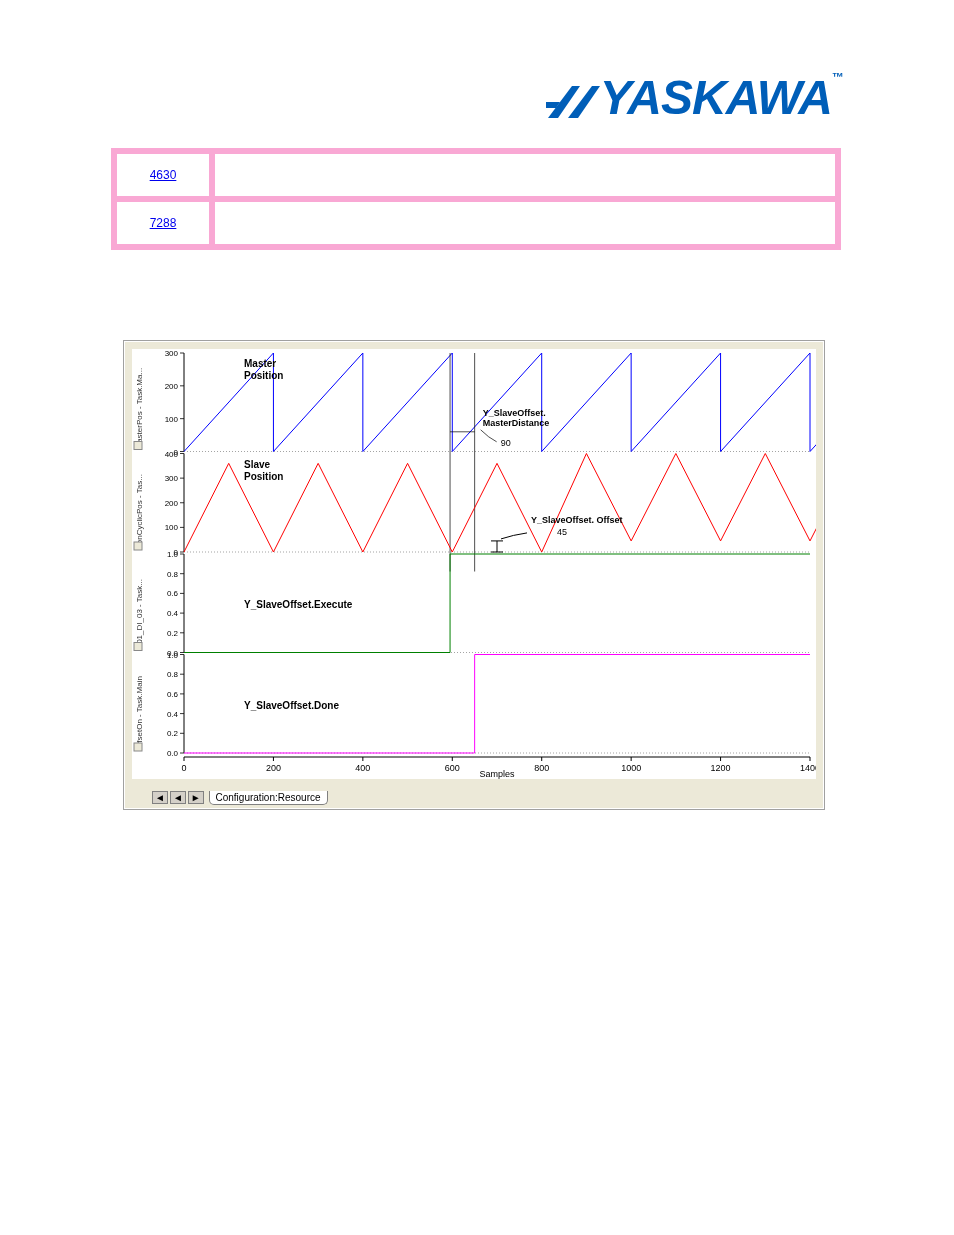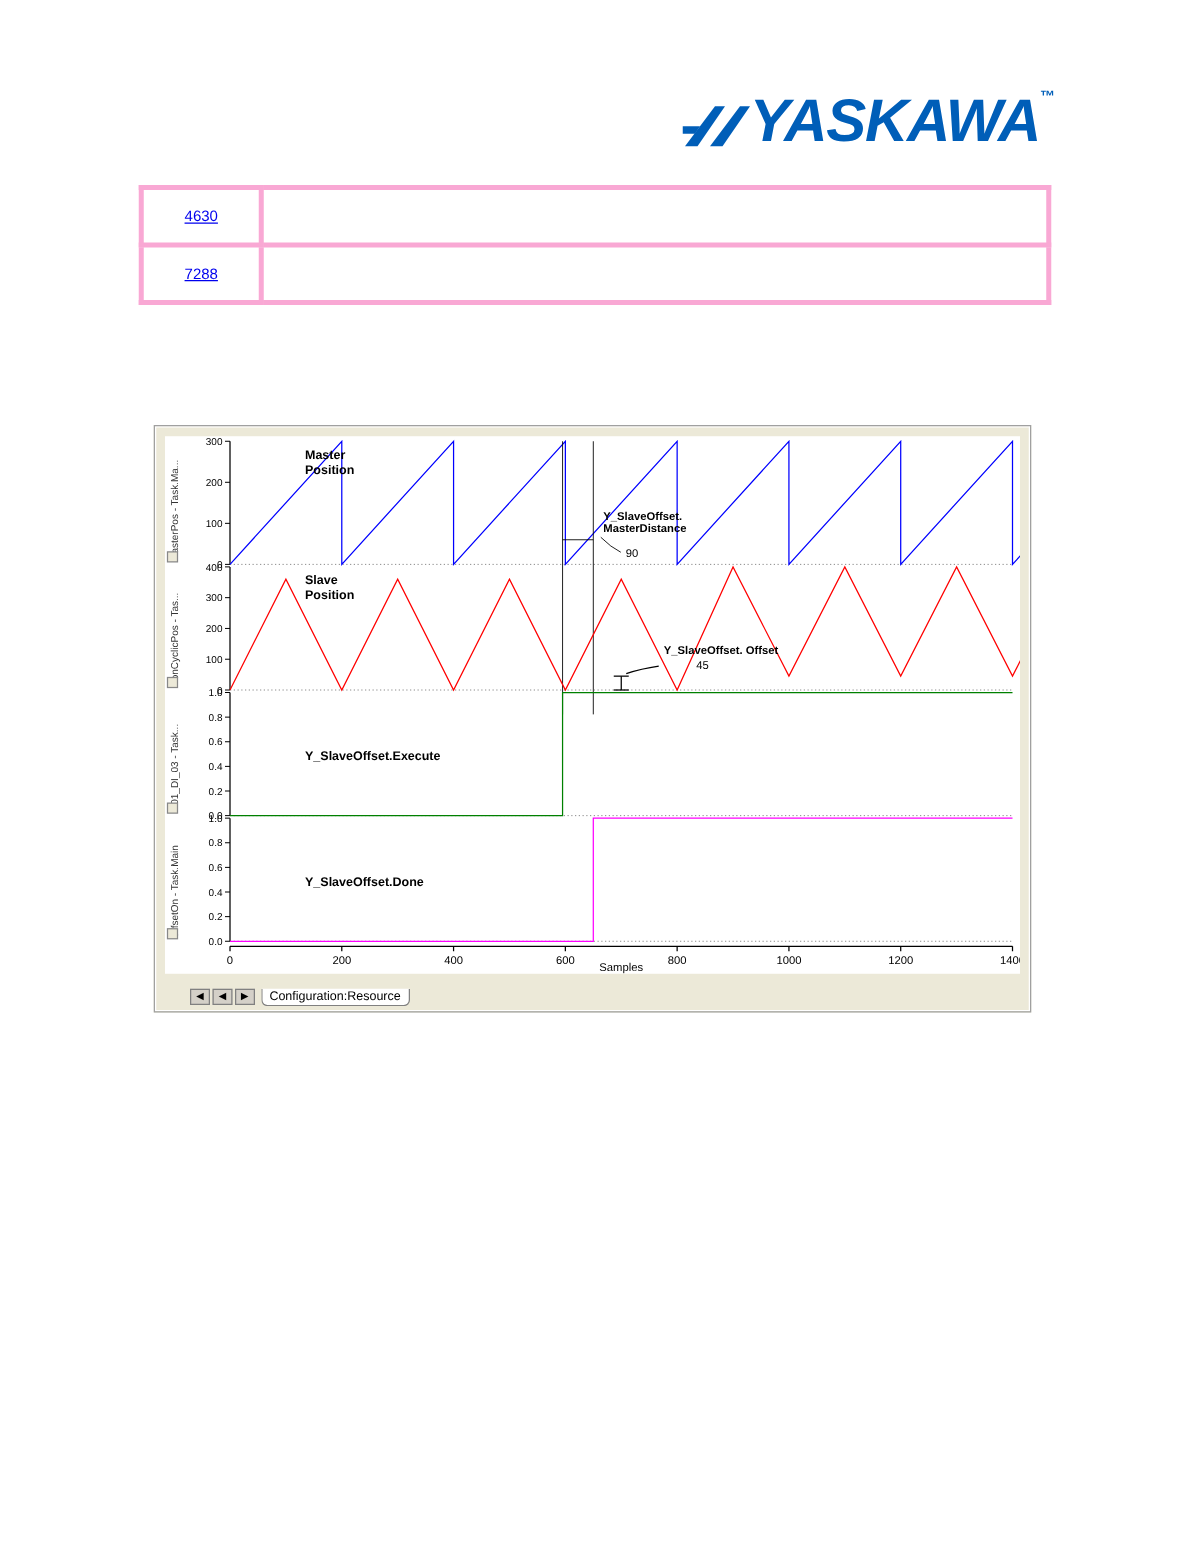--- a/index.html
+++ b/index.html
@@ -41,21 +41,21 @@
 }
 .tbl {
   position: absolute;
   top: 148px;
   left: 111px;
   width: 730px;
   border-collapse: collapse;
   table-layout: fixed;
 }
 .tbl td {
-  border: 4px solid #f9a8d4;
+  border: 6px solid #f9a8d4;
   height: 40px;
   font-size: 12px;
 }
 .tbl td.first {
   width: 90px;
   text-align: center;
 }
 .tbl td.first a {
   color: #0000ee;
   text-decoration: underline;

